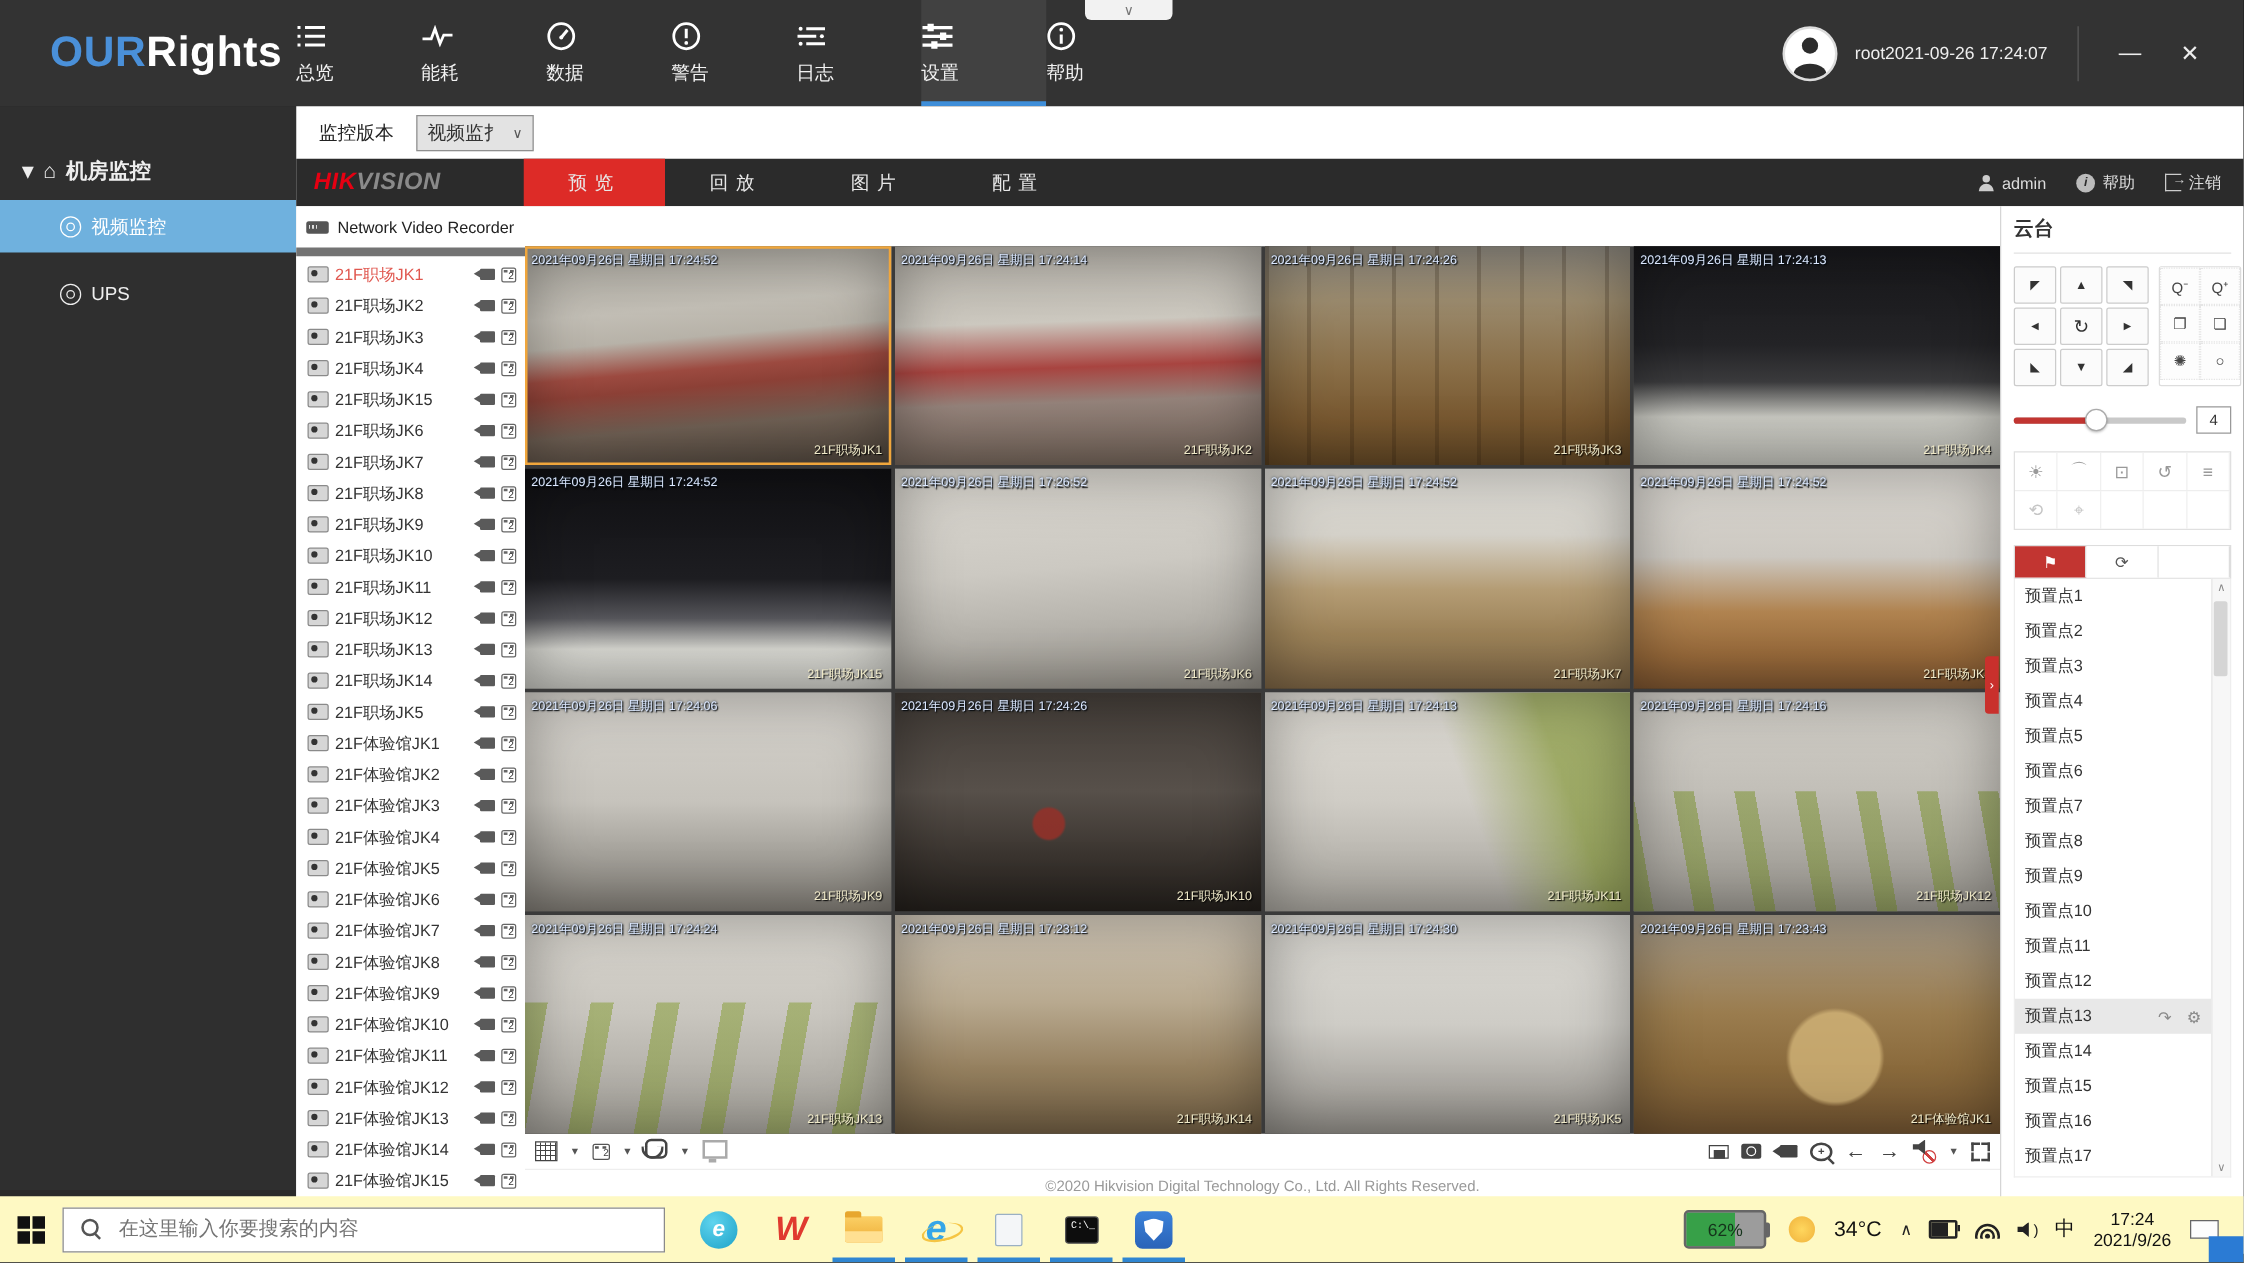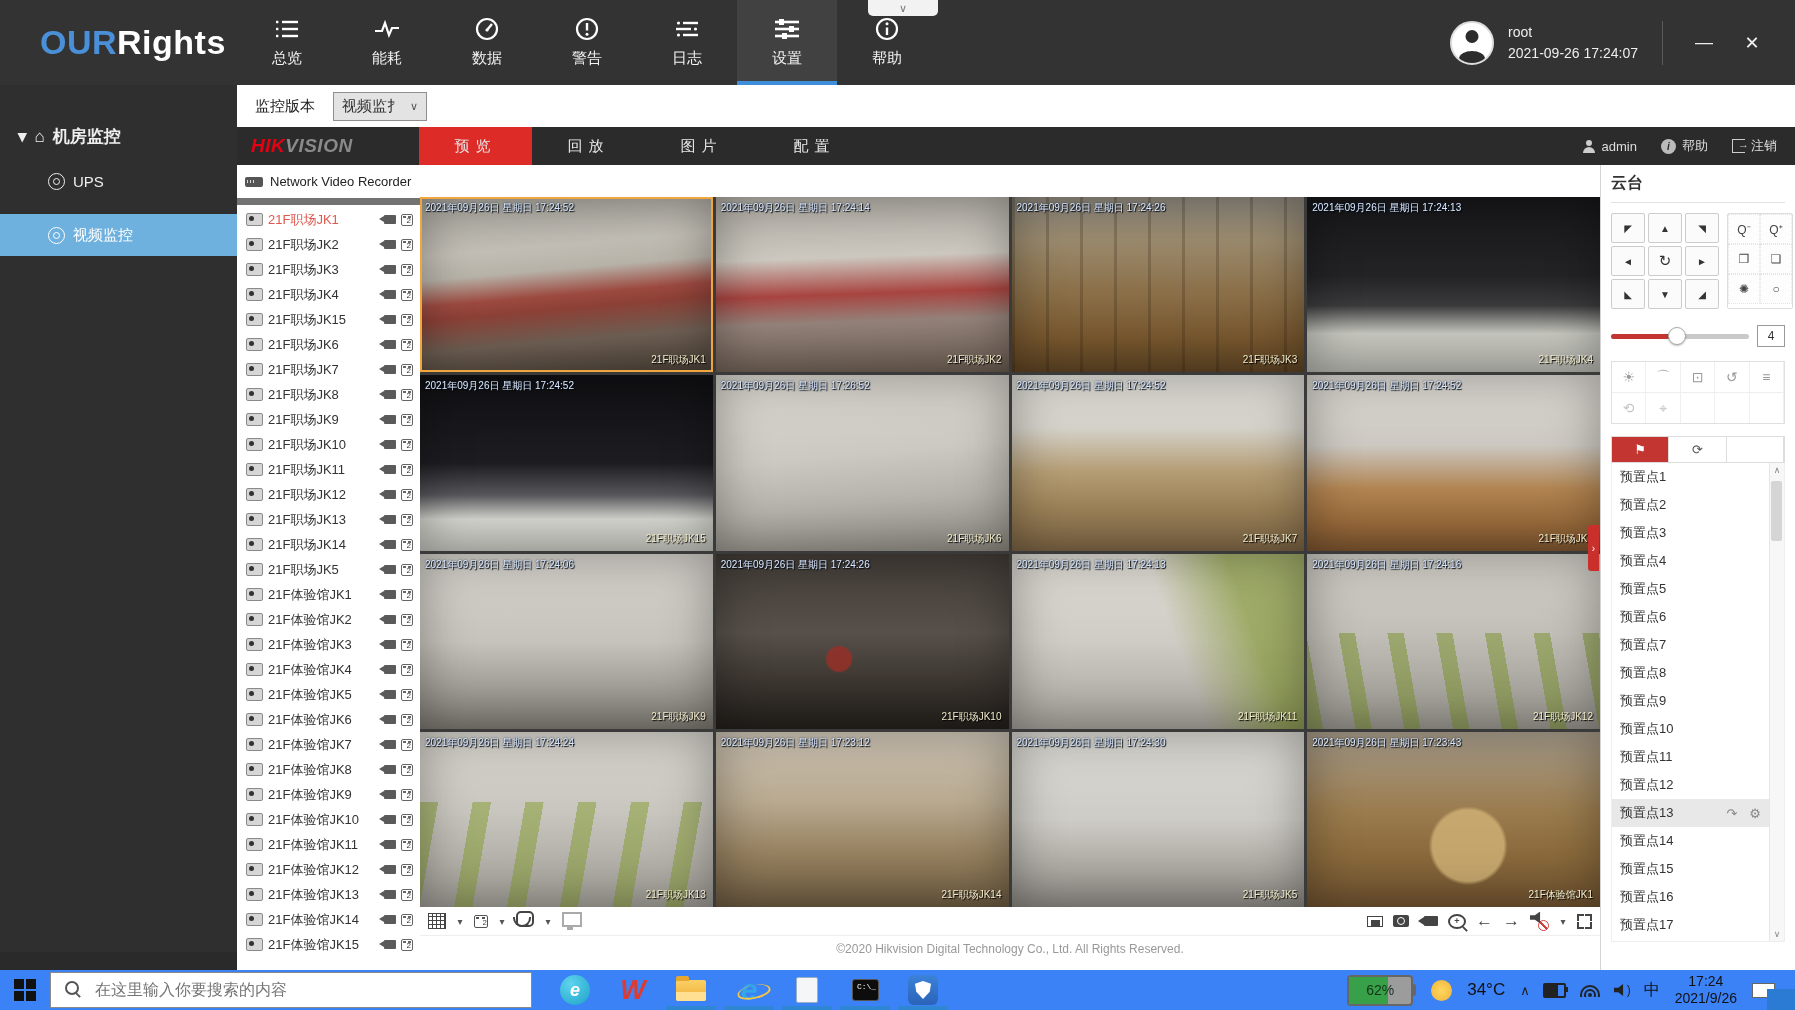--- a/index.html
+++ b/index.html
@@ -4,30 +4,30 @@
 <style>
   html,body{margin:0;padding:0;background:#000;font-family:"Liberation Sans",sans-serif;}
   .screen{position:relative;width:1795px;height:1010px;background:#2a2a2a;overflow:hidden;}
 
   
   .topbar{position:absolute;left:0;top:0;width:100%;height:85px;background:#333;display:flex;align-items:stretch;color:#fff;}
   .logo{width:237px;display:flex;align-items:center;padding-left:40px;box-sizing:border-box;font-size:34px;font-weight:bold;letter-spacing:.5px;}
   .logo .our{color:#4a90d9;}
   .logo .speed{color:#fff;}
   .nav{display:flex;align-items:stretch;}
-  .nav-item{width:100px;display:flex;flex-direction:column;align-items:center;justify-content:center;gap:8px;cursor:pointer;position:relative;}
+  .nav-item{width:100px;display:flex;flex-direction:column;align-items:flex-start;justify-content:center;gap:8px;cursor:pointer;position:relative;}
   .nav-item.active{background:#414141;box-shadow:inset 0 -4px 0 #3e8ed9;}
   .nav-ico{height:24px;display:flex;align-items:center;justify-content:center;}
   .nav-label{font-size:15px;color:#f2f2f2;}
   .chev-tab{position:absolute;left:868px;top:0;width:70px;height:16px;background:#f2f2f2;border-radius:0 0 5px 5px;color:#777;font-size:11px;display:flex;align-items:center;justify-content:center;z-index:5;}
   .user-block{margin-left:auto;display:flex;align-items:center;gap:14px;padding-right:26px;}
   .avatar{width:40px;height:40px;border-radius:50%;background:#fff;position:relative;overflow:hidden;border:2px solid #ddd;}
   .avatar::before{content:"";position:absolute;left:50%;top:7px;transform:translateX(-50%);width:13px;height:13px;border-radius:50%;background:#2c2c2c;}
   .avatar::after{content:"";position:absolute;left:50%;bottom:-4px;transform:translateX(-50%);width:26px;height:16px;border-radius:50% 50% 0 0;background:#2c2c2c;}
-  .u-meta{display:flex;flex-direction:column;line-height:1.5;font-size:14px;color:#eee;}
+  .u-meta{display:flex;flex-direction:row;line-height:1.5;font-size:14px;color:#eee;}
   .tb-div{width:1px;height:44px;background:#5a5a5a;margin:0 10px;}
   .winbtn{font-size:18px;color:#eee;width:34px;text-align:center;cursor:pointer;}
 
   
   .sidebar{position:absolute;left:0;top:85px;width:237px;height:867px;background:#2f2f2f;color:#eee;box-sizing:border-box;padding-top:40px;}
   .side-group{display:flex;align-items:center;gap:8px;padding-left:18px;font-size:17px;font-weight:bold;}
   .side-item{display:flex;align-items:center;gap:8px;padding-left:48px;height:42px;font-size:15px;margin-top:12px;cursor:pointer;}
   .side-item.active{background:#6fb1de;color:#fff;}
   .ring-ico{width:15px;height:15px;border:1.5px solid currentColor;border-radius:50%;display:inline-flex;align-items:center;justify-content:center;font-size:8px;}
   .ring-ico::after{content:"";width:5px;height:5px;border:1.5px solid currentColor;border-radius:50%;}
@@ -149,21 +149,21 @@
   .preset-wrap{position:relative;margin-top:0;border:1px solid #eee;border-top:none;height:478px;text-align:center;}
   .preset-list{position:absolute;left:0;top:0;right:15px;bottom:0;overflow:hidden;}
   .preset-row{display:flex;align-items:center;height:28px;padding:0 8px;font-size:13px;color:#333;cursor:pointer;}
   .preset-row.act{background:#e8e8e8;}
   .preset-acts{margin-left:auto;display:flex;gap:12px;font-size:13px;color:#8a8a8a;}
   .pscroll{position:absolute;right:0;top:0;bottom:0;width:15px;background:#f7f7f7;border-left:1px solid #e6e6e6;display:flex;flex-direction:column;align-items:center;justify-content:space-between;font-size:9px;color:#888;padding:2px 0;box-sizing:border-box;}
   .pthumb{position:absolute;right:2px;top:18px;width:11px;height:60px;background:#d5d5d5;border-radius:2px;cursor:pointer;}
   .collapse-handle{position:absolute;left:1351px;top:440px;width:11px;height:46px;background:#c9302c;border-radius:3px 0 0 3px;color:#fff;font-size:10px;display:flex;align-items:center;justify-content:center;cursor:pointer;z-index:4;}
 
   
-  .taskbar{position:absolute;left:0;bottom:0;width:100%;height:40px;background:#3b82f6;display:flex;align-items:center;z-index:10;}
+  .taskbar{position:absolute;left:0;bottom:0;width:100%;height:53px;background:#fef9c3;display:flex;align-items:center;z-index:10;}
   .tb-start{width:50px;height:100%;display:flex;align-items:center;justify-content:center;cursor:pointer;}
   .win-logo{width:22px;height:22px;background:
     linear-gradient(#111,#111) 0 0/10px 10px no-repeat,linear-gradient(#111,#111) 12px 0/10px 10px no-repeat,
     linear-gradient(#111,#111) 0 12px/10px 10px no-repeat,linear-gradient(#111,#111) 12px 12px/10px 10px no-repeat;}
   .tb-search{position:relative;width:480px;height:34px;background:#fff;border:1px solid #8a8a8a;display:flex;align-items:center;}
   .tb-search input{border:none;outline:none;width:100%;height:100%;padding-left:44px;font-size:16px;color:#333;background:transparent;font-family:"Liberation Sans",sans-serif;}
   .mag{position:absolute;left:14px;top:8px;width:10px;height:10px;border:2px solid #555;border-radius:50%;}
   .mag::after{content:"";position:absolute;right:-4px;bottom:-3px;width:6px;height:2px;background:#555;transform:rotate(45deg);}
   .tb-apps{display:flex;height:100%;margin-left:14px;}
   .tb-app{width:58px;height:100%;display:flex;align-items:center;justify-content:center;position:relative;cursor:pointer;}
@@ -319,27 +319,27 @@
       <div class="winbtn">✕</div>
     </div>
   </div>
 
   <div class="sidebar">
     <div class="side-group">
       <span>▾</span>
       <span>⌂</span>
       <span>机房监控</span>
     </div>
+    <div class="side-item active">
+      <span class="ring-ico"></span>
+      <span>视频监控</span>
+    </div>
     <div class="side-item">
       <span class="ring-ico"></span>
       <span>UPS</span>
-    </div>
-    <div class="side-item active">
-      <span class="ring-ico"></span>
-      <span>视频监控</span>
     </div>
   </div>
 
   <div class="main">
     <div class="version-strip">
       <span class="version-label">监控版本</span>
       <span class="version-select">
         <span>视频监扌</span>
         <span class="chv">∨</span>
       </span>

